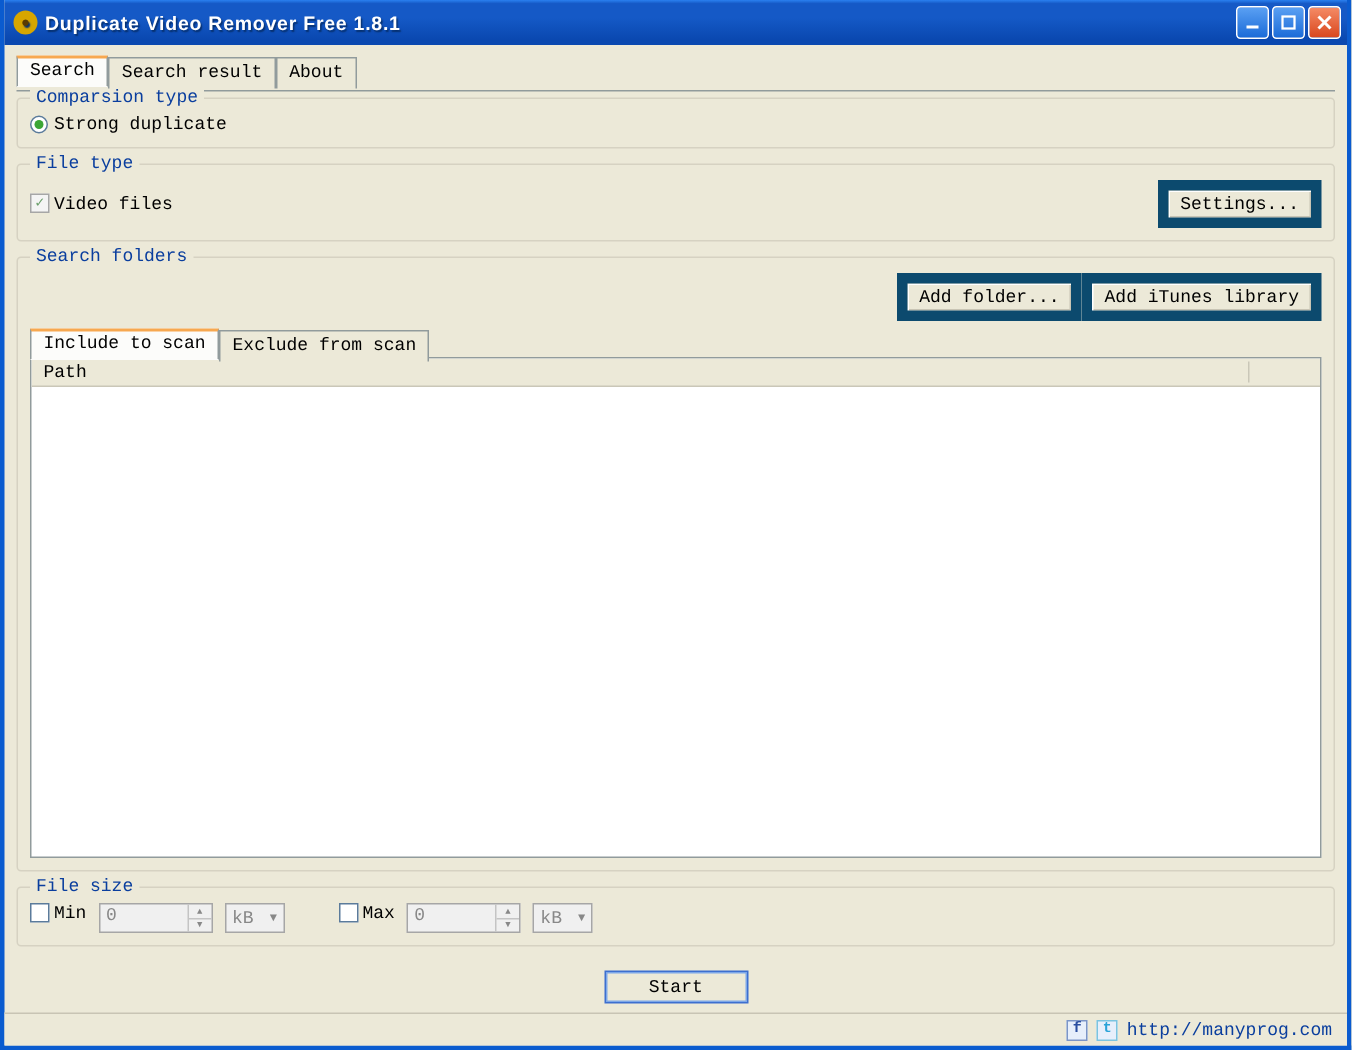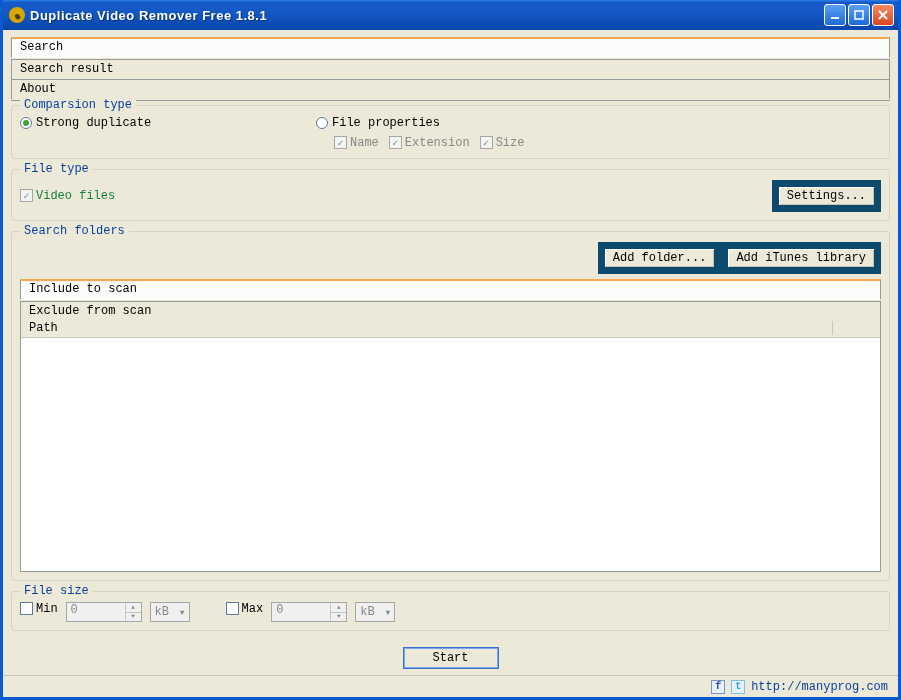--- a/index.html
+++ b/index.html
@@ -50,21 +50,21 @@
 .win-btn.close { background: linear-gradient(to bottom,#f58b66,#d9471e); }
 
 .client {
   flex: 1;
   padding: 6px 8px 4px 8px;
   display:flex;flex-direction:column;
   gap: 4px;
 }
 
 
-.main-tabs { display:flex; margin-bottom:-1px; z-index:2; position:relative;flex-direction:column;}
+.main-tabs { display:flex; margin-bottom:-1px; z-index:2; position:relative;}
 .main-tab, .sub-tab {
   background:#ece9d8;
   border:1px solid #919b9c;
   border-bottom:none;
   padding:2px 8px 3px 8px;
   font-family: "Courier New", monospace;
   font-size:12px;
   cursor:default;
   margin-right:0px;
 }
@@ -221,38 +221,27 @@
 
     <div class="groupbox beige">
       <span class="gb-legend">Comparsion type</span>
       <div class="radio-row mono">
         <div style="width:280px;">
           <div class="radio">
             <span class="radio-dot checked"></span>
             <span>Strong duplicate</span>
           </div>
         </div>
-        <div>
-          <div class="radio">
-            <span class="radio-dot"></span>
-            <span>File properties</span>
-          </div>
-          <div class="sub-checks">
-            <span><span class="chk checked"></span><span>Name</span></span>
-            <span><span class="chk checked"></span><span>Extension</span></span>
-            <span><span class="chk checked"></span><span>Size</span></span>
-          </div>
-        </div>
       </div>
     </div>
 
     <div class="groupbox beige">
       <span class="gb-legend">File type</span>
       <div style="display:flex;align-items:center;">
-        <span class="mono" style="color:#15803d;">
+        <span class="mono" style="color:#000000;">
           <span class="chk checked"></span><span>Video files</span>
         </span>
         <div class="flex1"></div>
         <button class="btn">Settings...</button>
       </div>
     </div>
 
     <div class="groupbox beige" style="flex:1;display:flex;flex-direction:column;">
       <span class="gb-legend">Search folders</span>
       <div class="row-right">

